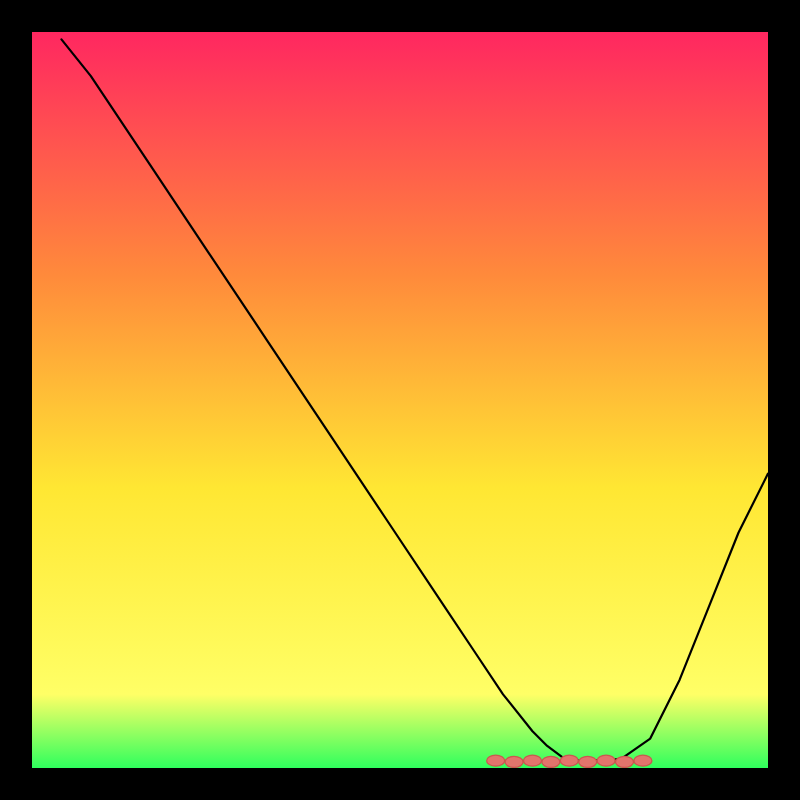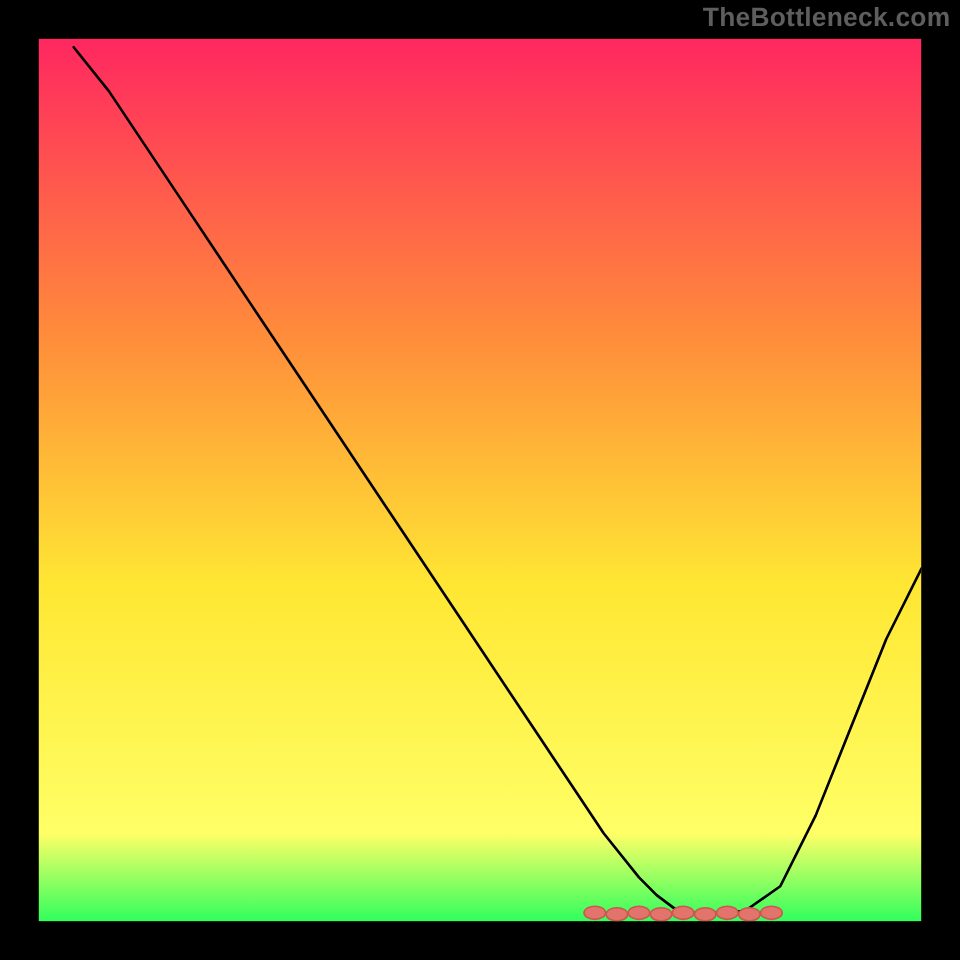--- a/index.html
+++ b/index.html
@@ -80,14 +80,13 @@
           <ellipse cx="518.88" cy="729.9399999999999" rx="9" ry="5.5" class="minimum-blob"></ellipse>
           <ellipse cx="537.28" cy="728.64" rx="9" ry="5.5" class="minimum-blob"></ellipse>
           <ellipse cx="555.68" cy="729.9399999999999" rx="9" ry="5.5" class="minimum-blob"></ellipse>
           <ellipse cx="574.08" cy="728.64" rx="9" ry="5.5" class="minimum-blob"></ellipse>
           <ellipse cx="592.48" cy="729.9399999999999" rx="9" ry="5.5" class="minimum-blob"></ellipse>
           <ellipse cx="610.88" cy="728.64" rx="9" ry="5.5" class="minimum-blob"></ellipse>
         </g>
     </svg>
   </div>
 
-  <div class="watermark">TheBottleneck.com</div>
 </div>
 
 </body></html>

